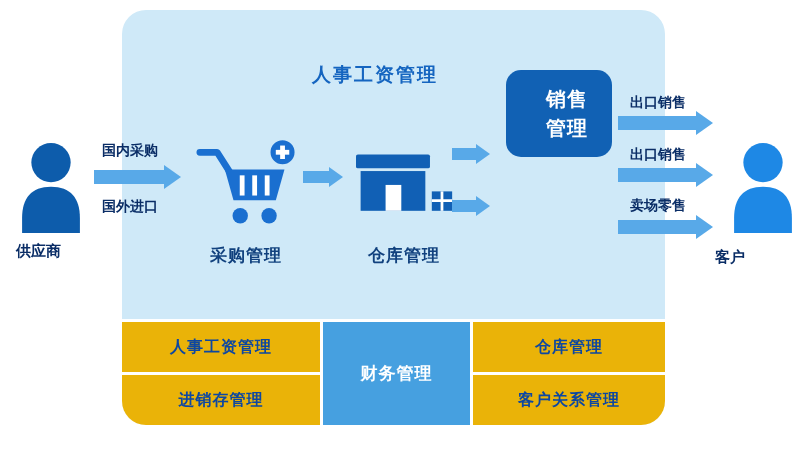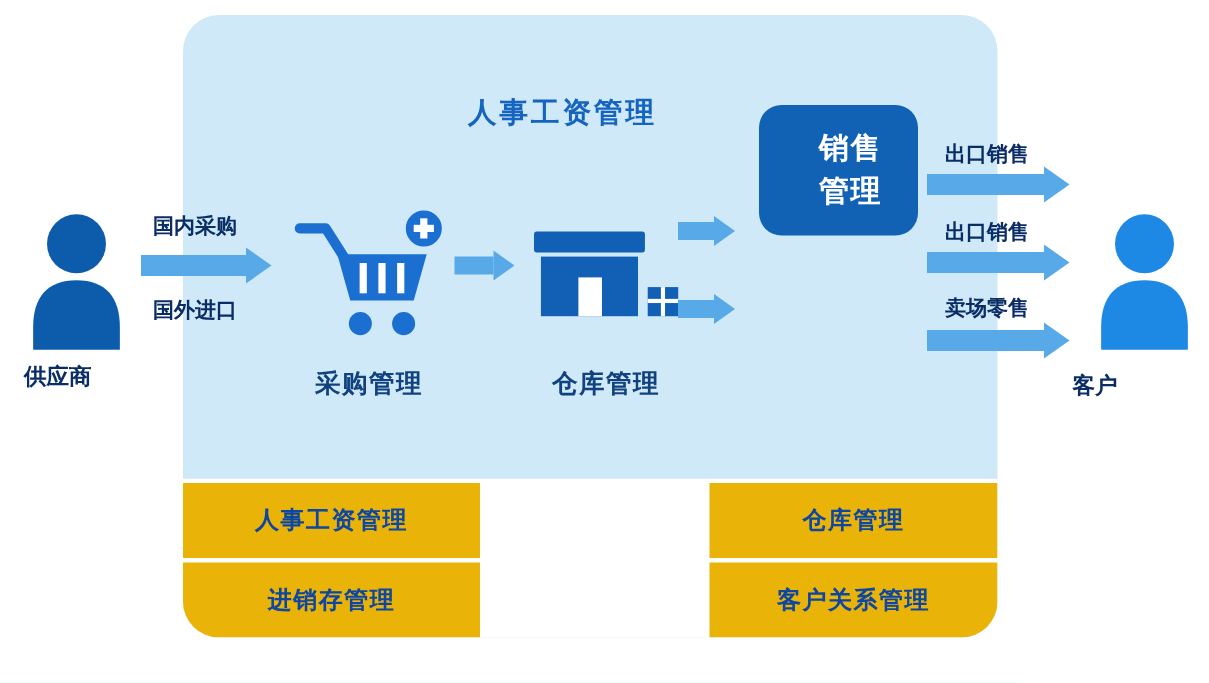--- a/index.html
+++ b/index.html
@@ -35,20 +35,21 @@
 </head>
 <body>
 
 <div class="canvas">
 
   <div class="panel">
 
     <div class="bottom-grid">
       <div class="cell" style="grid-column:1;grid-row:1;">人事工资管理</div>
       <div class="cell" style="grid-column:1;grid-row:2;">进销存管理</div>
+      <div class="cell finance">财务管理</div>
       <div class="cell" style="grid-column:3;grid-row:1;">仓库管理</div>
       <div class="cell" style="grid-column:3;grid-row:2;">客户关系管理</div>
     </div>
   </div>
 
   <div class="title">人事工资管理</div>
 
   <div class="icon" style="left:14px;top:140px;">
     <svg width="74" height="96" viewBox="0 0 64 82">
       <circle cx="32" cy="19" r="17" fill="#0d5cab"></circle>

